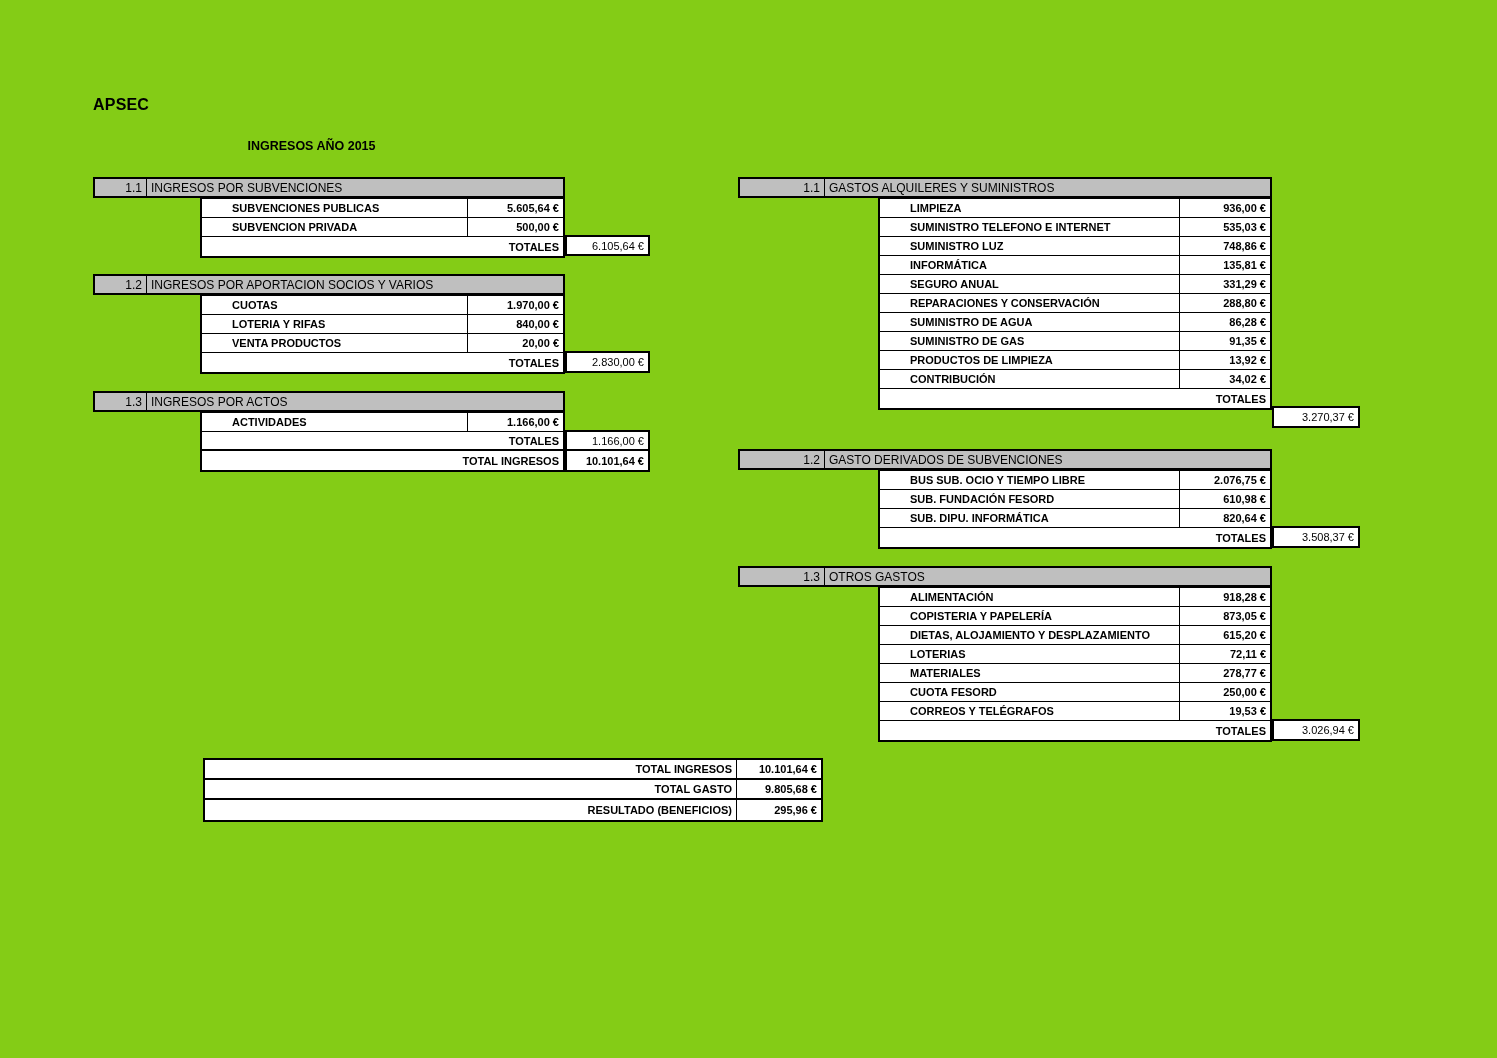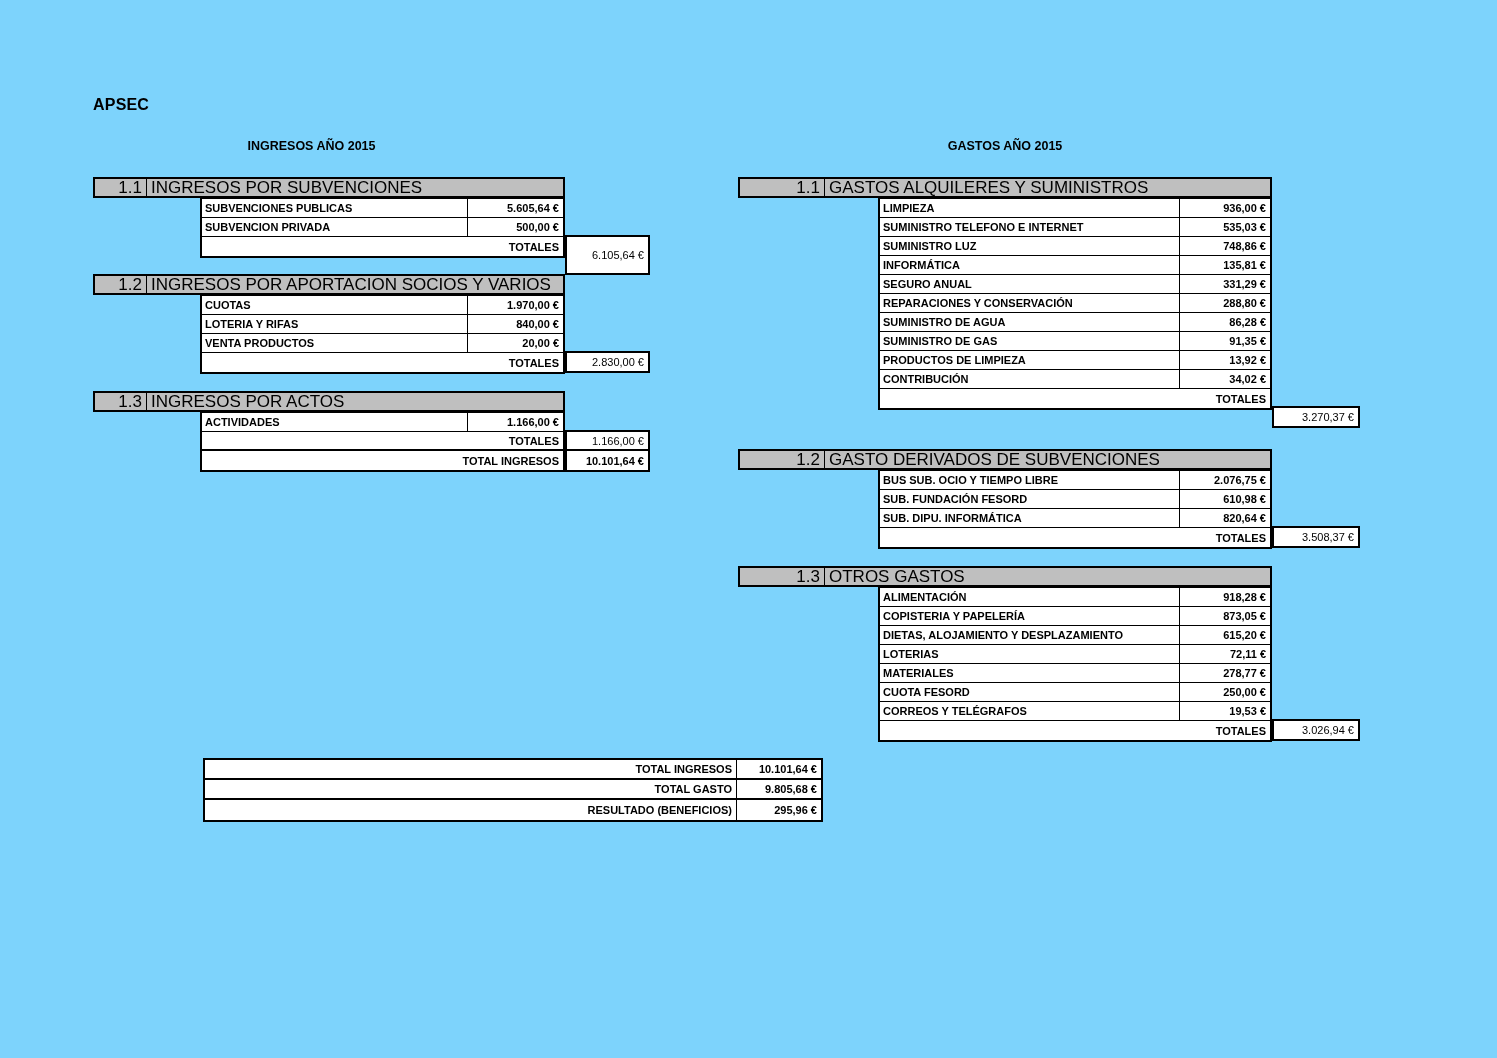--- a/index.html
+++ b/index.html
@@ -1,31 +1,31 @@
 <!DOCTYPE html>
 <html><head>
 <meta charset="utf-8">
 <style>
   html,body{margin:0;padding:0;background:#fff;}
   .sheet{
-    position:relative;width:1497px;height:1058px;background:#7dd3fc;
+    position:relative;width:1497px;height:1058px;background:#84cc16;
     font-family:"Liberation Sans",sans-serif;color:#000;overflow:hidden;
   }
   .abs{position:absolute;box-sizing:border-box;}
   .page-title{font-size:16px;font-weight:bold;letter-spacing:.2px;}
   .col-title{font-size:12.5px;font-weight:bold;text-align:center;}
 
-  .sec-header{display:flex;align-items:stretch;background:#bfbfbf;border:2px solid #000;height:21px;font-size:17px;}
+  .sec-header{display:flex;align-items:stretch;background:#bfbfbf;border:2px solid #000;height:21px;font-size:12px;}
   .sec-num{display:flex;align-items:center;justify-content:flex-end;padding-right:4px;border-right:1px solid #000;box-sizing:border-box;}
   .left-col .sec-num{width:52px;}
   .right-col .sec-num{width:85px;}
   .sec-name{display:flex;align-items:center;padding-left:4px;white-space:nowrap;overflow:hidden;}
 
   .tbody{border:2px solid #000;background:#fff;}
-  .trow{display:flex;height:19px;border-bottom:1px solid #000;font-size:11px;font-weight:bold;box-sizing:border-box;}
+  .trow{display:flex;height:19px;border-bottom:1px solid #000;font-size:11px;font-weight:bold;box-sizing:border-box;padding-left:27px;}
   .trow:last-child{border-bottom:none;}
   .trow.thick-bottom{border-bottom:2px solid #000;}
   .cell-label{flex:1;display:flex;align-items:center;padding-left:3px;border-right:1px solid #000;white-space:nowrap;overflow:hidden;box-sizing:border-box;}
   .cell-value{display:flex;align-items:center;justify-content:flex-end;padding-right:4px;box-sizing:border-box;}
   .left-col .cell-value{width:95px;}
   .right-col .cell-value{width:90px;}
   .cell-total-label{flex:1;display:flex;align-items:center;justify-content:flex-end;padding-right:4px;}
 
   .outer-total{border:2px solid #000;display:flex;align-items:center;justify-content:flex-end;padding-right:4px;font-size:11px;background:#fff;}
   .outer-stack{border:2px solid #000;background:#fff;}
@@ -40,42 +40,41 @@
   .sum-value{width:84px;display:flex;align-items:center;justify-content:flex-end;padding-right:4px;box-sizing:border-box;}
 </style>
 </head>
 <body>
 
 <div class="sheet">
 
   <div class="abs page-title" style="left:93px;top:96px;">APSEC</div>
 
   <div class="abs col-title" style="left:93px;top:139px;width:437px;">INGRESOS AÑO 2015</div>
-  <div class="abs col-title" style="left:738px;top:139px;width:534px;">GASTOS AÑO 2015</div>
 
   <div class="left-col">
 
     <div class="abs sec-header" style="left:93px;top:177px;width:472px;">
       <div class="sec-num">1.1</div>
       <div class="sec-name">INGRESOS POR SUBVENCIONES</div>
     </div>
     <div class="abs tbody" style="left:200px;top:197px;width:365px;">
       <div class="trow">
         <div class="cell-label">SUBVENCIONES PUBLICAS</div>
         <div class="cell-value">5.605,64 €</div>
       </div>
       <div class="trow">
         <div class="cell-label">SUBVENCION PRIVADA</div>
         <div class="cell-value">500,00 €</div>
       </div>
       <div class="trow">
         <div class="cell-total-label">TOTALES</div>
       </div>
     </div>
-    <div class="abs outer-total" style="left:565px;top:235px;width:85px;height:40px;">6.105,64 €</div>
+    <div class="abs outer-total" style="left:565px;top:235px;width:85px;height:21px;">6.105,64 €</div>
 
     <div class="abs sec-header" style="left:93px;top:274px;width:472px;">
       <div class="sec-num">1.2</div>
       <div class="sec-name">INGRESOS POR APORTACION SOCIOS Y VARIOS</div>
     </div>
     <div class="abs tbody" style="left:200px;top:294px;width:365px;">
       <div class="trow">
         <div class="cell-label">CUOTAS</div>
         <div class="cell-value">1.970,00 €</div>
       </div>

